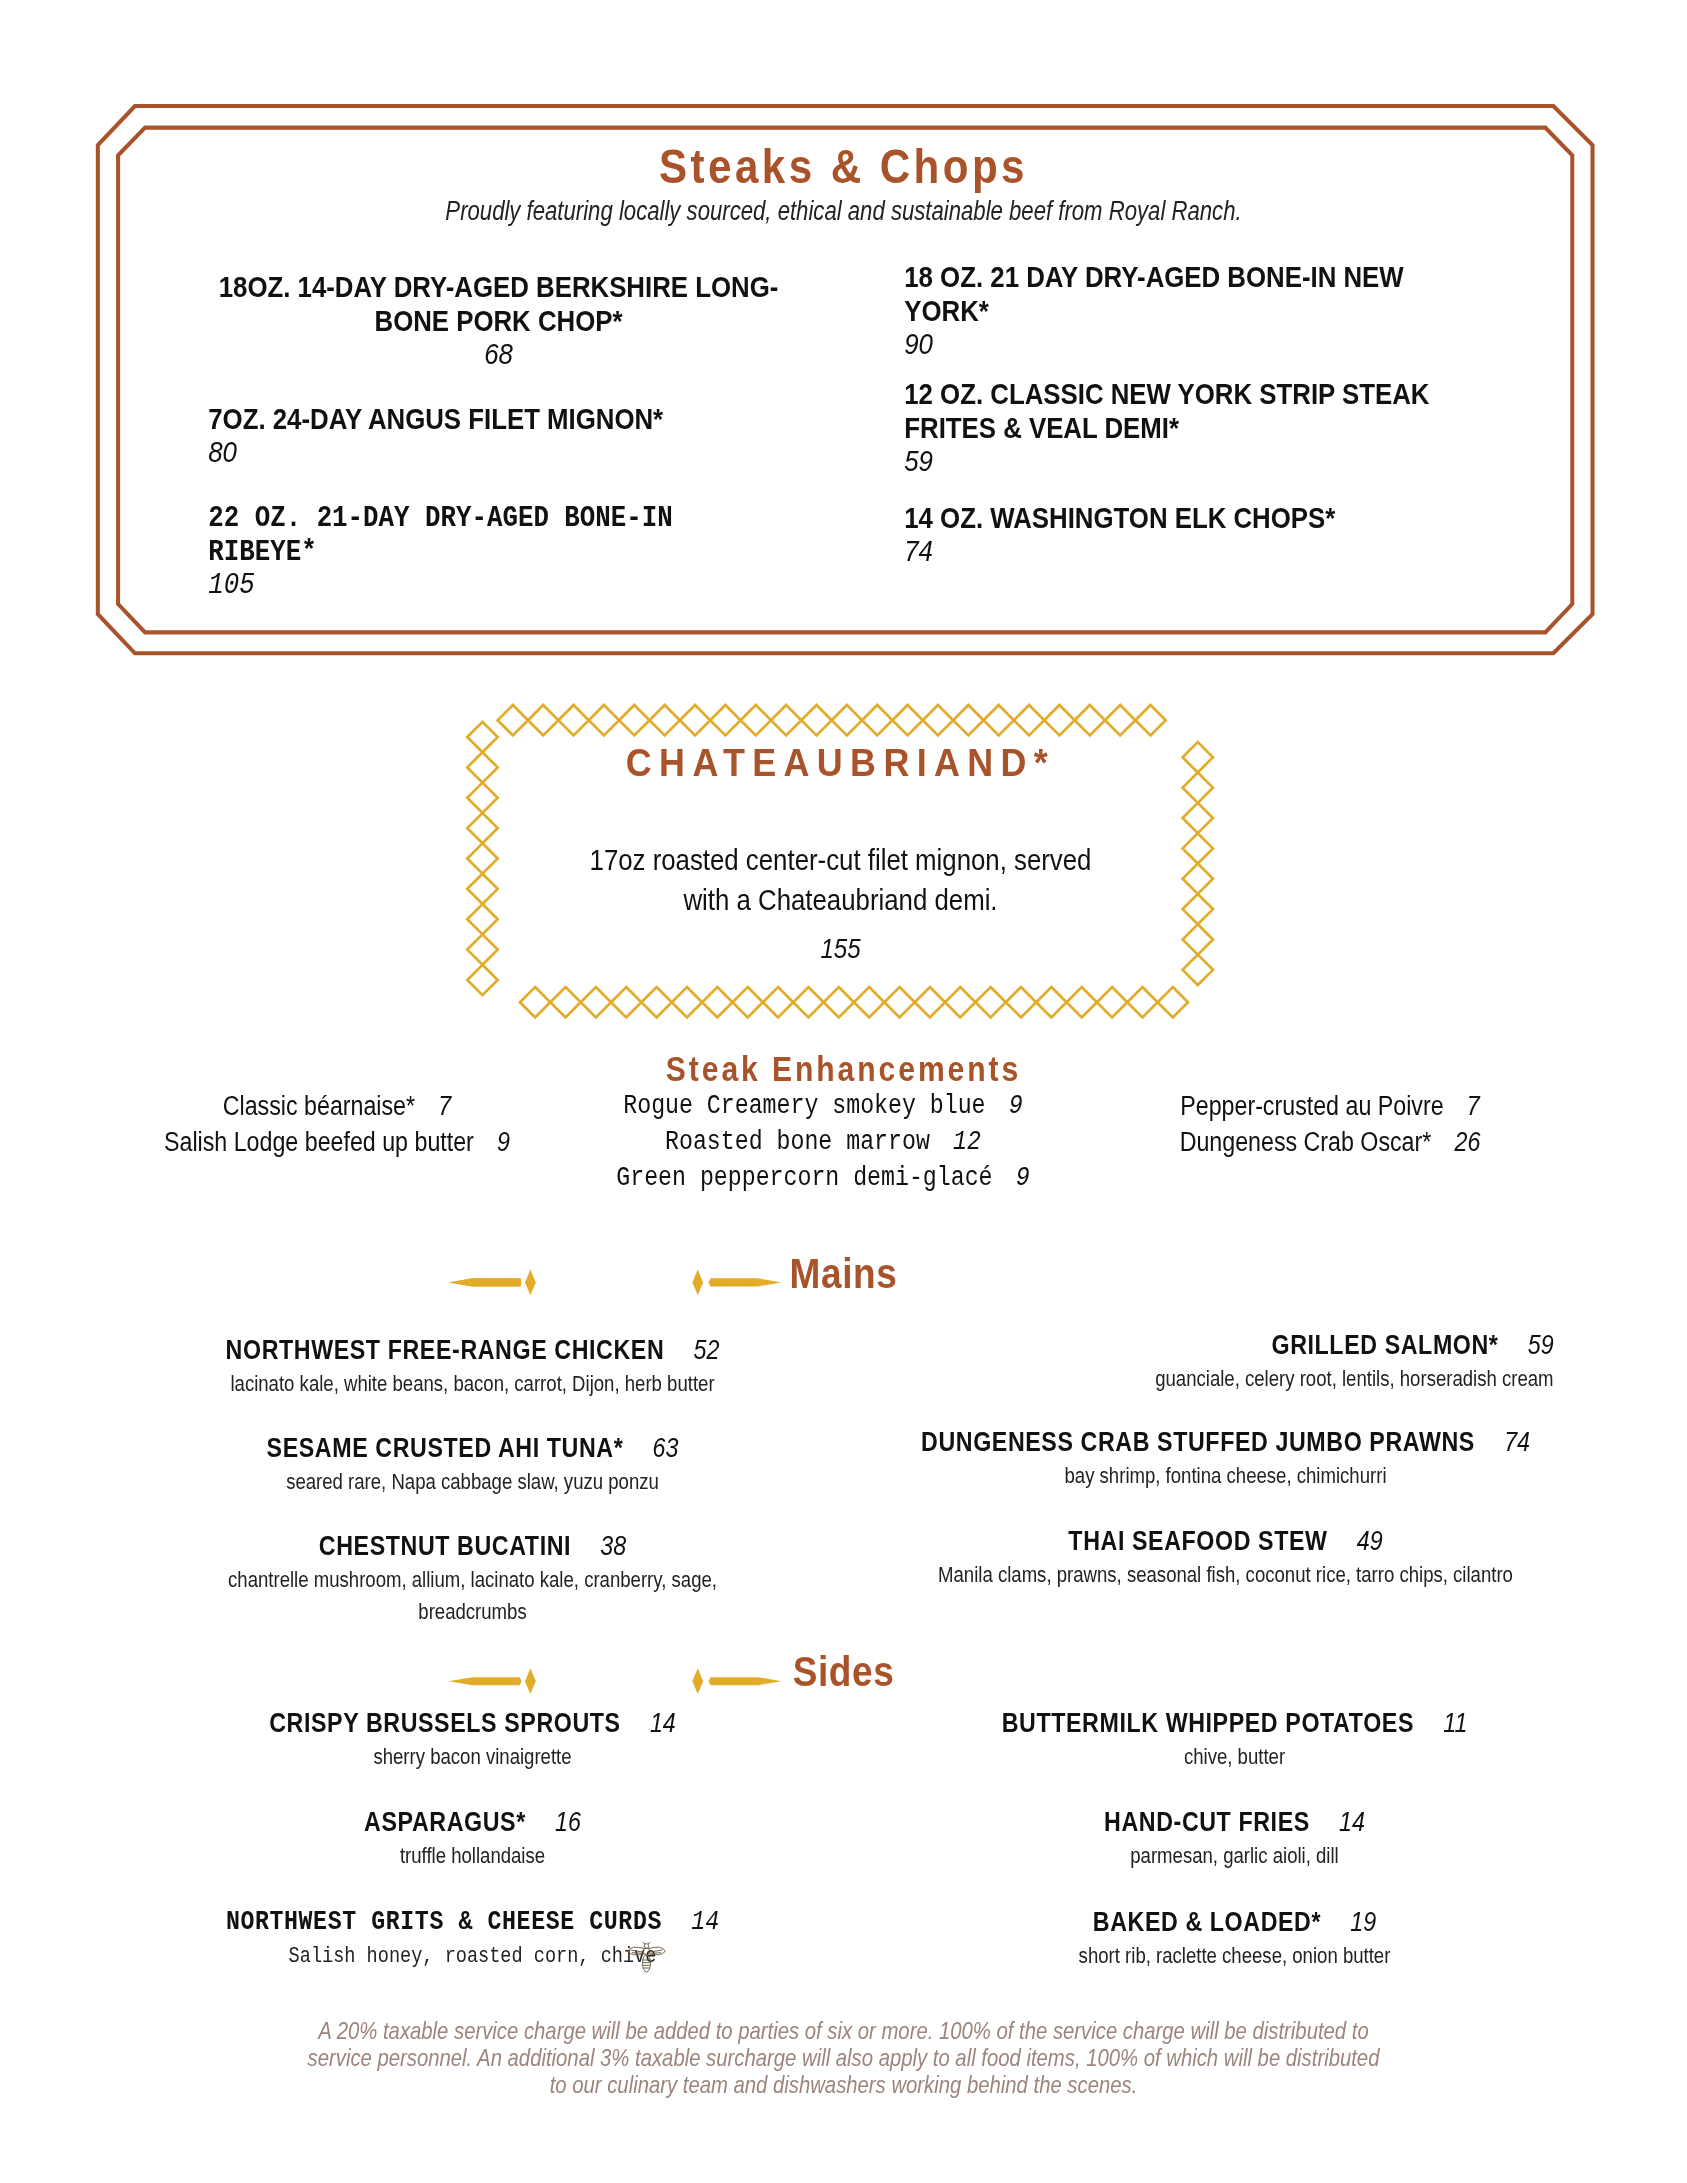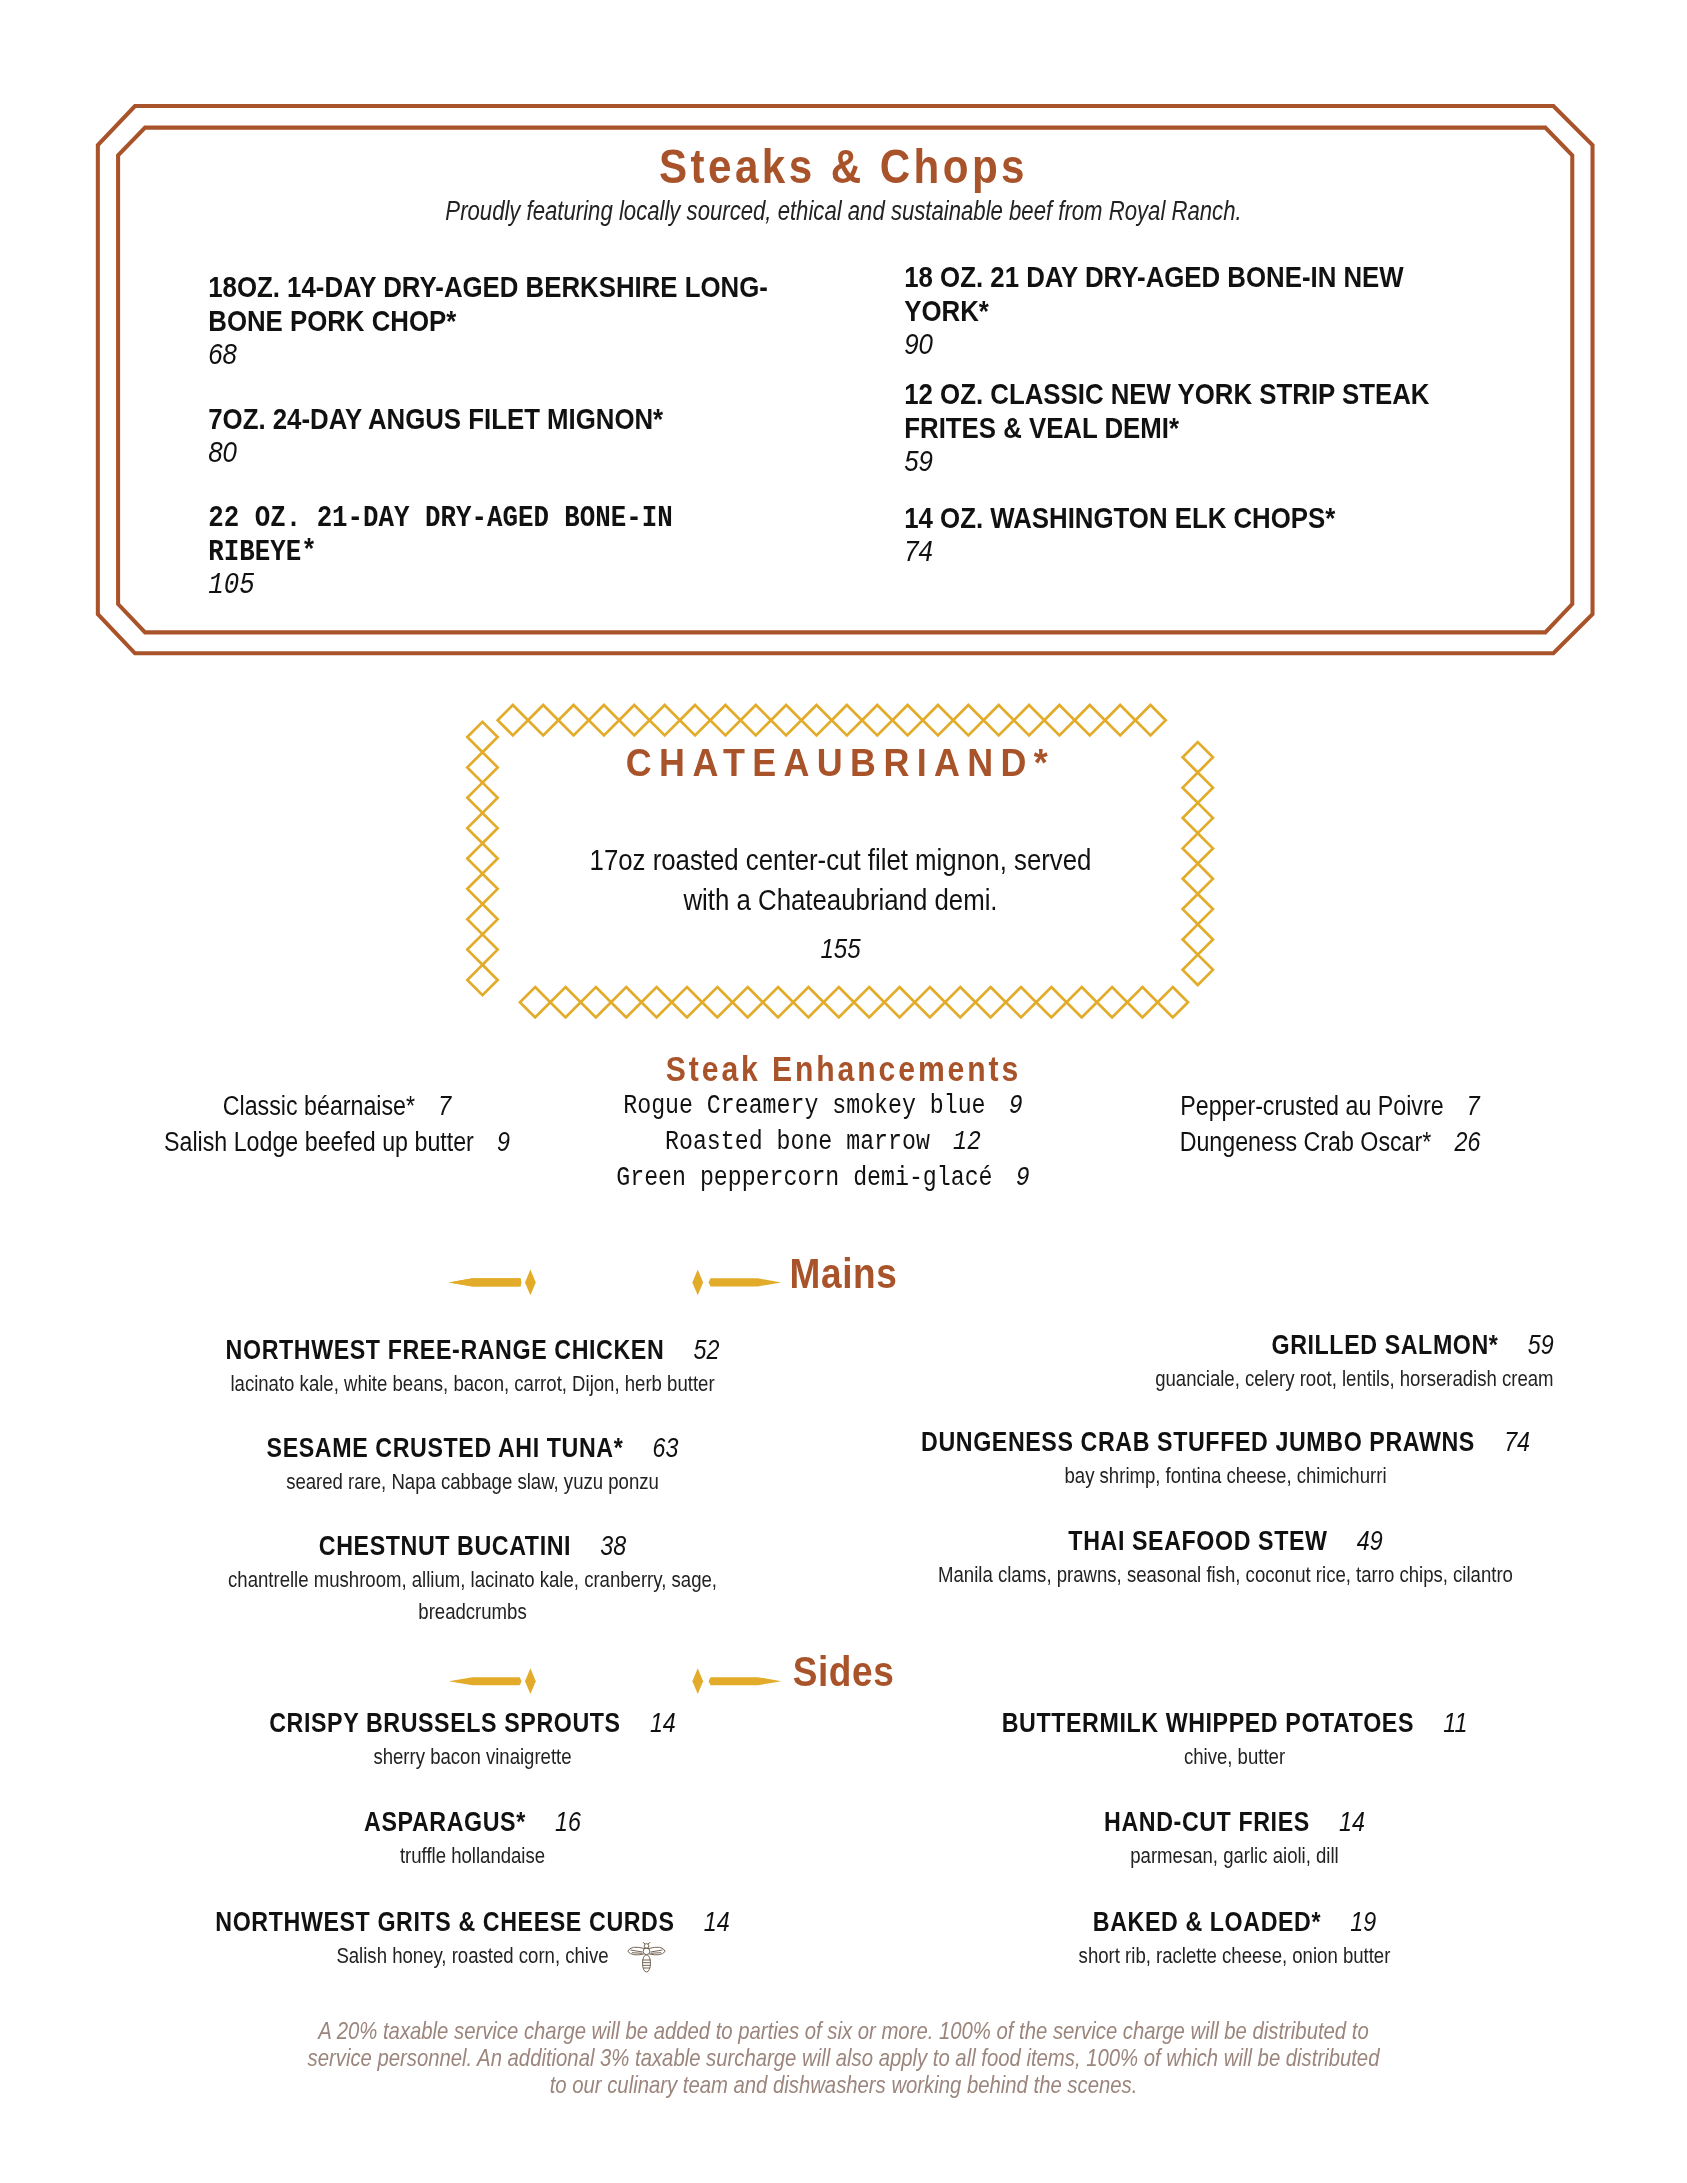--- a/index.html
+++ b/index.html
@@ -9,21 +9,21 @@
   .center { text-align:center; }
   .rust { color:#a9532a; }
   svg.frame { position:absolute; left:0; top:0; }
 
   
   .sc-title { left:0; width:1687px; top:138px; font-size:49px; font-weight:bold; letter-spacing:4px;
               transform:scaleX(0.86); transform-origin:center; }
   .sc-sub { left:0; width:1687px; top:196px; font-size:27px; font-style:italic; color:#222;
             transform:scaleX(0.82); transform-origin:center; }
   .sc-col { width:675px; }
-  .sc-item { margin-bottom:0; }
+  .sc-item { text-align:center; margin-bottom:0; }
   .sc-name { font-size:30px; font-weight:bold; line-height:34px; transform:scaleX(0.86); transform-origin:center; }
   .sc-price { font-size:30px; font-style:italic; line-height:32px; transform:scaleX(0.86); transform-origin:center; }
 
   
   .ch-title { left:483px; width:715px; top:741px; font-size:39px; font-weight:bold; letter-spacing:8px;
               transform:scaleX(0.92); transform-origin:center; }
   .ch-desc { left:483px; width:715px; top:840px; font-size:30px; line-height:40px;
              transform:scaleX(0.86); transform-origin:center; }
   .ch-price { left:483px; width:715px; top:933px; font-size:28px; font-style:italic;
               transform:scaleX(0.86); transform-origin:center; }
@@ -230,21 +230,21 @@
 <div class="abs center rust sec-title" style="top:1647px;">Sides</div>
 
 <div class="abs mi" style="left:108px; width:729px; top:1706px;">
   <div class="mi-name"><span>CRISPY BRUSSELS SPROUTS</span><span class="mi-price">14</span></div>
   <div class="mi-desc">sherry bacon vinaigrette</div>
 </div>
 <div class="abs mi" style="left:108px; width:729px; top:1805px;">
   <div class="mi-name"><span>ASPARAGUS*</span><span class="mi-price">16</span></div>
   <div class="mi-desc">truffle hollandaise</div>
 </div>
-<div class="abs mi" style="left:108px; width:729px; top:1905px;">
+<div class="abs mi" style="left:108px; width:729px; top:1905px;font-family:Liberation Mono, monospace;">
   <div class="mi-name"><span>NORTHWEST GRITS &amp; CHEESE CURDS</span><span class="mi-price">14</span></div>
   <div class="mi-desc">Salish honey, roasted corn, chive</div>
 </div>
 
 <svg class="abs" style="left:625px; top:1942px;" width="43" height="32" viewBox="0 0 64 48">
   <g fill="none" stroke="#6b5a48" stroke-width="1.4">
     <path d="M30 10 Q8 4 4 14 Q10 22 28 18"></path>
     <path d="M34 10 Q56 4 60 14 Q54 22 36 18"></path>
     <path d="M8 12 L26 15 M10 16 L26 17 M56 12 L38 15 M54 16 L38 17"></path>
     <ellipse cx="32" cy="32" rx="6" ry="13"></ellipse>

